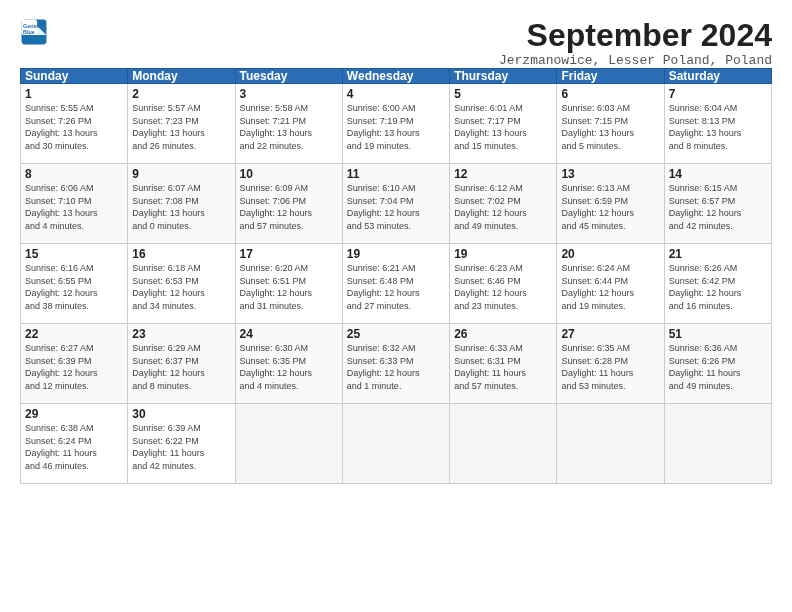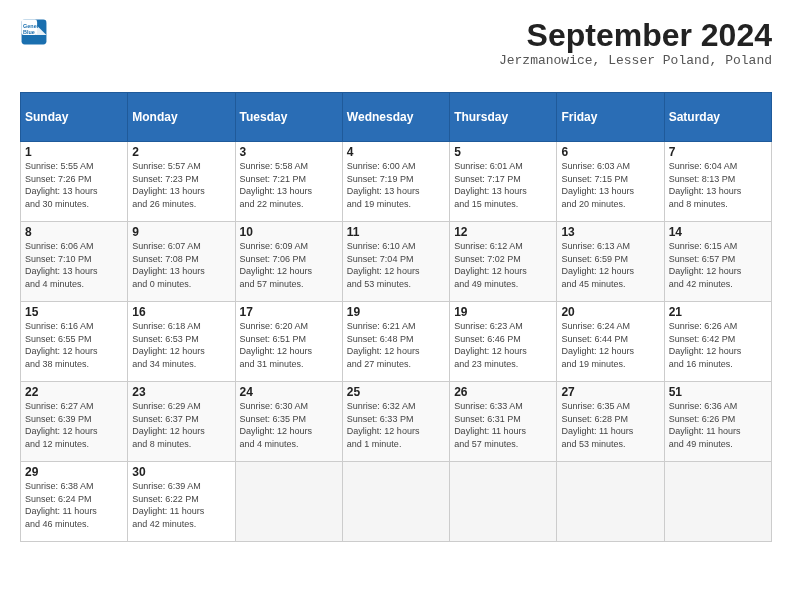--- a/index.html
+++ b/index.html
@@ -13,21 +13,21 @@
     .page {
       width: 792px;
       height: 612px;
       padding: 18px 20px 12px 20px;
       background: #fff;
     }
     .header-row {
       display: flex;
       align-items: flex-start;
       justify-content: space-between;
-      margin-bottom: 24px;
+      margin-bottom: 0;
     }
     .logo {
       display: flex;
       align-items: center;
       gap: 4px;
     }
     .logo-icon {
       width: 28px;
       height: 28px;
     }
@@ -48,21 +48,21 @@
     .calendar {
       width: 100%;
       border-collapse: collapse;
       table-layout: fixed;
     }
     .calendar th {
       background: #2a6db5;
       color: #fff;
       font-size: 12px;
       font-weight: bold;
-      padding: 17px 4px;
+      padding: 0 4px;
       text-align: left;
       border: 1px solid #1f5a9a;
     }
     .calendar td {
       border: 1px solid #ccc;
       vertical-align: top;
       padding: 3px 4px;
       font-size: 9.5px;
       color: #333;
       height: 80px;
@@ -135,21 +135,21 @@
           <td>
             <span class="day-num">4</span>
             <div class="day-info"><span>Sunrise: 6:00 AM</span><br><span>Sunset: 7:19 PM</span><br><span>Daylight: 13 hours</span><br><span>and 19 minutes.</span><br></div>
           </td>
           <td>
             <span class="day-num">5</span>
             <div class="day-info"><span>Sunrise: 6:01 AM</span><br><span>Sunset: 7:17 PM</span><br><span>Daylight: 13 hours</span><br><span>and 15 minutes.</span><br></div>
           </td>
           <td>
             <span class="day-num">6</span>
-            <div class="day-info"><span>Sunrise: 6:03 AM</span><br><span>Sunset: 7:15 PM</span><br><span>Daylight: 13 hours</span><br><span>and 20 minutes.</span><br></div>
+            <div class="day-info"><span>Sunrise: 6:03 AM</span><br><span>Sunset: 7:15 PM</span><br><span>Daylight: 13 hours</span><br><span>and 5 minutes.</span><br></div>
           </td>
           <td>
             <span class="day-num">7</span>
             <div class="day-info"><span>Sunrise: 6:04 AM</span><br><span>Sunset: 8:13 PM</span><br><span>Daylight: 13 hours</span><br><span>and 8 minutes.</span><br></div>
           </td>
         </tr>
         <tr class="row-shade">
           <td>
             <span class="day-num">8</span>
             <div class="day-info"><span>Sunrise: 6:06 AM</span><br><span>Sunset: 7:10 PM</span><br><span>Daylight: 13 hours</span><br><span>and 4 minutes.</span><br></div>

